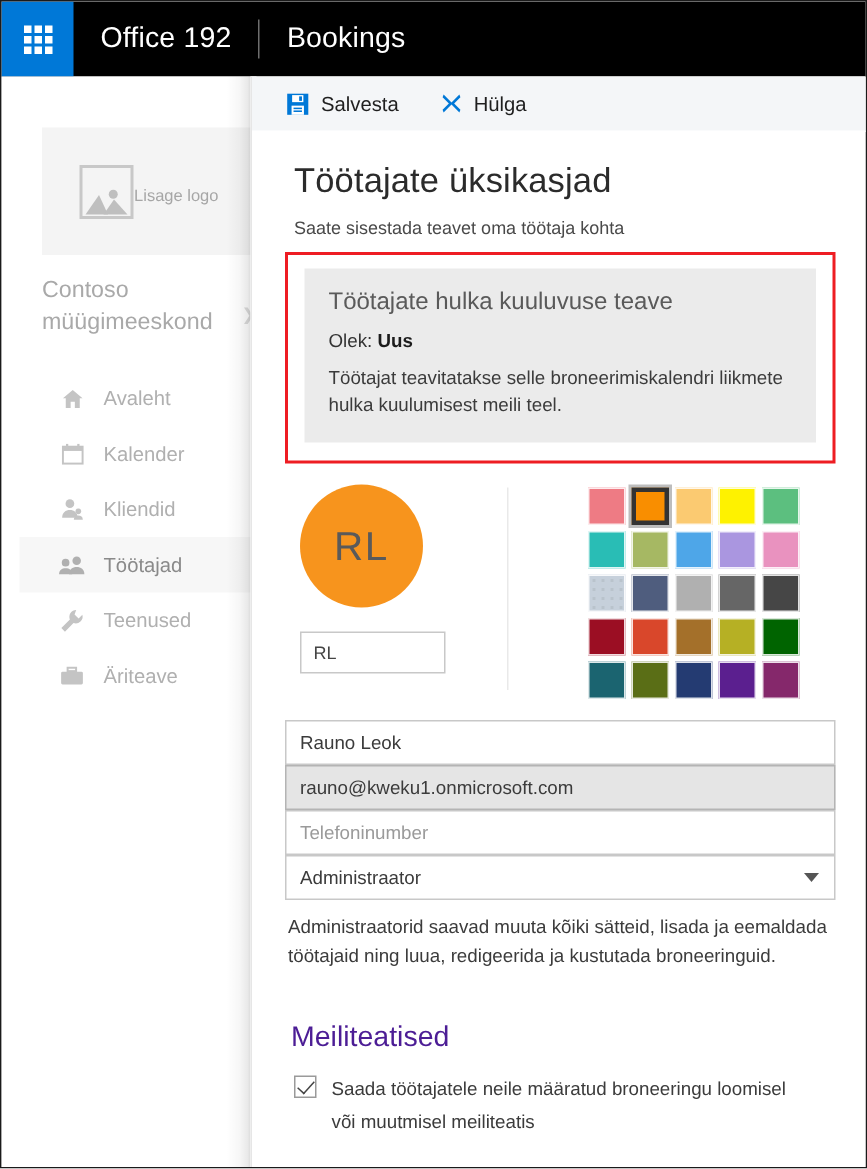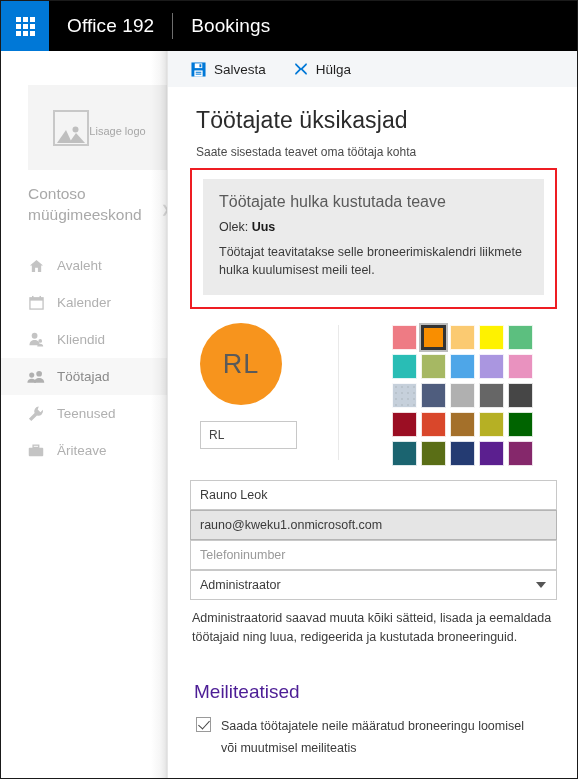--- a/index.html
+++ b/index.html
@@ -90,21 +90,21 @@
     font-size: 15.5px;
     color: #a9a9a9;
     line-height: 1.35;
     cursor: pointer;
   }
   .org-chevron {
     position: absolute; top: 152px; left: 160px;
     font-size: 11px; color: #dcdcdc;
   }
   .navlist {
-    position: absolute; top: 196px; left: 0; width: 170px; text-align: right;
+    position: absolute; top: 196px; left: 12px; width: 170px; text-align: right;
   }
   .navitem {
     display: flex; align-items: center;
     height: 37px;
     padding-left: 25px;
     color: #b0b0b0;
     font-size: 13.5px;
     cursor: pointer;
   }
   .navitem.active { background: #f7f7f7; color: #8a8a8a; }
@@ -433,21 +433,21 @@
       </div>
     </div>
 
     <div class="panel-body">
 
       <h1 class="page-title">Töötajate üksikasjad</h1>
       <div class="page-sub">Saate sisestada teavet oma töötaja kohta</div>
 
       <div class="hl-box" style="border-color: rgb(238, 29, 35);">
         <div class="info-card">
-          <div class="info-title">Töötajate hulka kustutada teave</div>
+          <div class="info-title">Töötajate hulka kuuluvuse teave</div>
           <div class="info-status">
             <span>Olek:</span>
             <b>Uus</b>
           </div>
           <p class="info-desc">Töötajat teavitatakse selle broneerimiskalendri liikmete hulka kuulumisest meili teel.</p>
         </div>
       </div>
 
       <div class="avatar-row">
         <div class="avatar-col">

